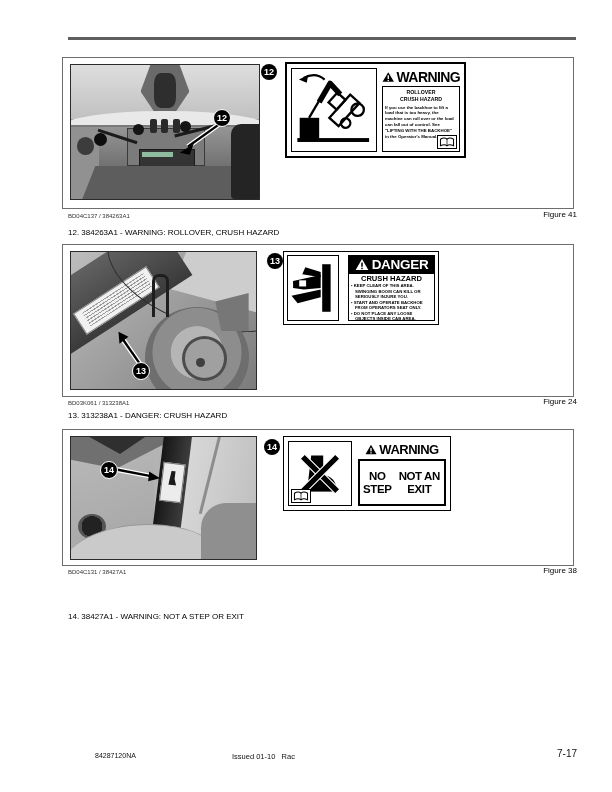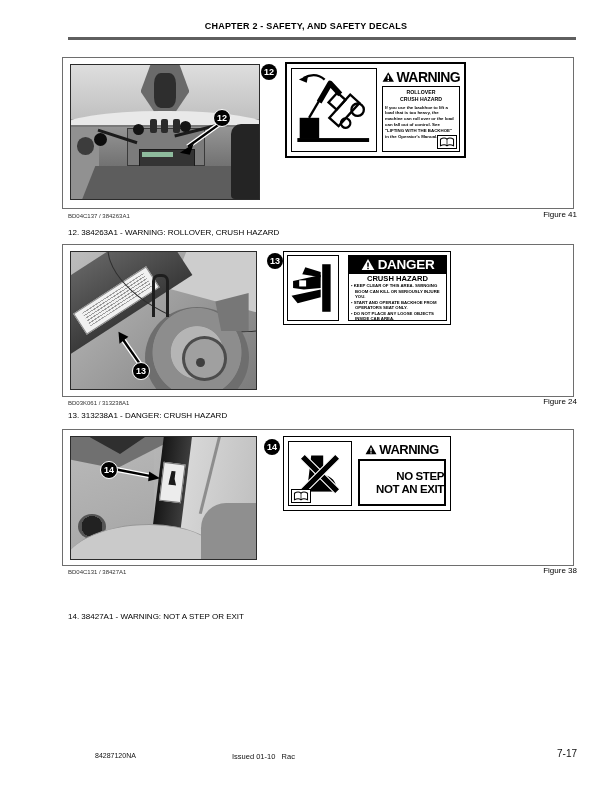--- a/index.html
+++ b/index.html
@@ -90,45 +90,44 @@
   .d12 .picto{width:86px;height:100%;}
   .d12 .right{flex:1;display:flex;flex-direction:column;min-width:0;}
   .d12 .sigline{font-size:14px;letter-spacing:-.6px;height:17px;}
   .d12 .txtbox{border:1.5px solid #000;flex:1;margin-top:1px;padding:2px 2px 1px 2px;position:relative;overflow:hidden;}
   .d12 .hline{text-align:center;font-size:5.2px;font-weight:bold;line-height:1.35;}
   .d12 .body{font-size:4.4px;font-weight:bold;line-height:1.32;margin-top:1.5px;}
   .bookbox{position:absolute;width:20px;height:14px;border:1.5px solid #000;background:#fff;
            display:flex;align-items:center;justify-content:center;box-sizing:border-box;}
   .d12 .bookbox{right:2px;bottom:2px;}
 
-  .d13{left:220px;top:6px;width:168px;height:74px;padding:3px;gap:9px;}
+  .d13{left:220px;top:6px;width:156px;height:74px;padding:3px;gap:9px;}
   .d13 .picto{width:52px;height:100%;}
   .d13 .right{flex:1;display:flex;flex-direction:column;min-width:0;}
   .d13 .bar{background:#000;color:#fff;height:19px;display:flex;align-items:center;justify-content:center;gap:3px;
             font-weight:bold;font-size:13.5px;letter-spacing:-.3px;}
   .d13 .bodybox{border:1px solid #000;border-top:none;flex:1;padding:1px 2px;overflow:hidden;}
   .d13 .title{text-align:center;font-weight:bold;font-size:7.6px;line-height:1.1;}
   .d13 .bullet{font-size:4.3px;font-weight:bold;line-height:1.28;padding-left:4px;text-indent:-4px;}
   .d13 .bullet::before{content:"• ";}
 
   .d14{left:220px;top:6px;width:168px;height:75px;padding:4px;gap:6px;}
   .d14 .picto{width:64px;height:100%;}
   .d14 .right{flex:1;display:flex;flex-direction:column;min-width:0;}
   .d14 .sigline{font-size:13px;letter-spacing:-.5px;height:16px;}
-  .d14 .msgbox{border:2px solid #000;flex:1;margin-top:2px;display:flex;flex-direction:column;
-               align-items:flex-end;justify-content:center;font-weight:bold;font-size:11.5px;
+  .d14 .msgbox{border:2px solid #000;flex:1;margin-top:2px;display:flex;flex-direction:row;
+               align-items:center;justify-content:center;font-weight:bold;font-size:11.5px;
                letter-spacing:-.4px;line-height:1.12;text-align:center;}
   .d14 .bookbox{left:2px;bottom:2px;}
 </style>
 </head>
 <body>
 
 <div class="page">
 
-  <div class="hdr-title">CHAPTER 2 - SAFETY, AND SAFETY DECALS</div>
   <div class="hdr-rule"></div>
 
   <div class="figbox fig1">
     <div class="photo ph1">
       <div class="p1-sky"></div>
       <div class="p1-boom"></div>
       <div class="p1-boom2"></div>
       <div class="p1-roof"></div>
       <div class="p1-fender"></div>
       <div class="p1-hole"></div>

